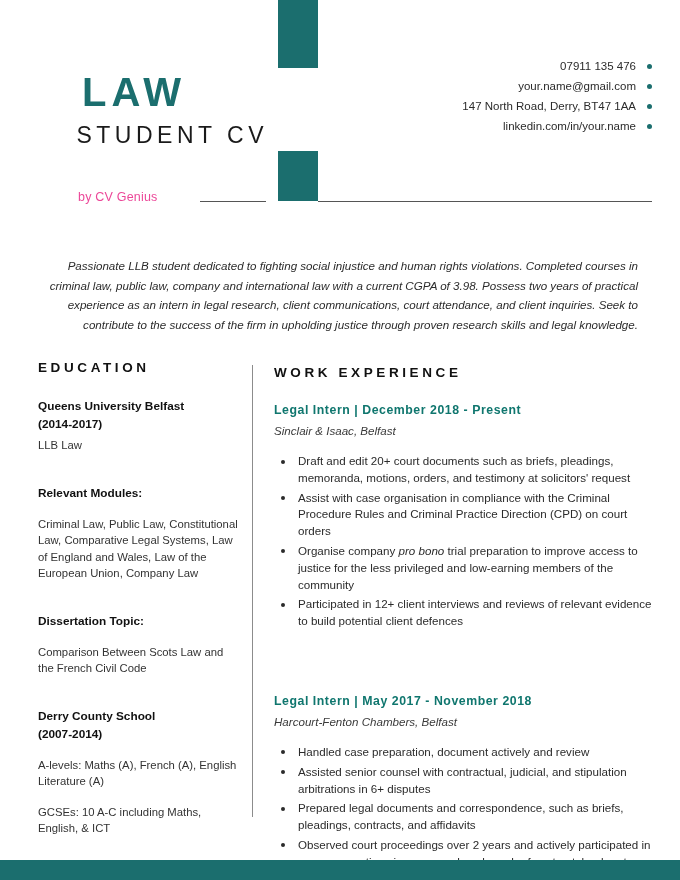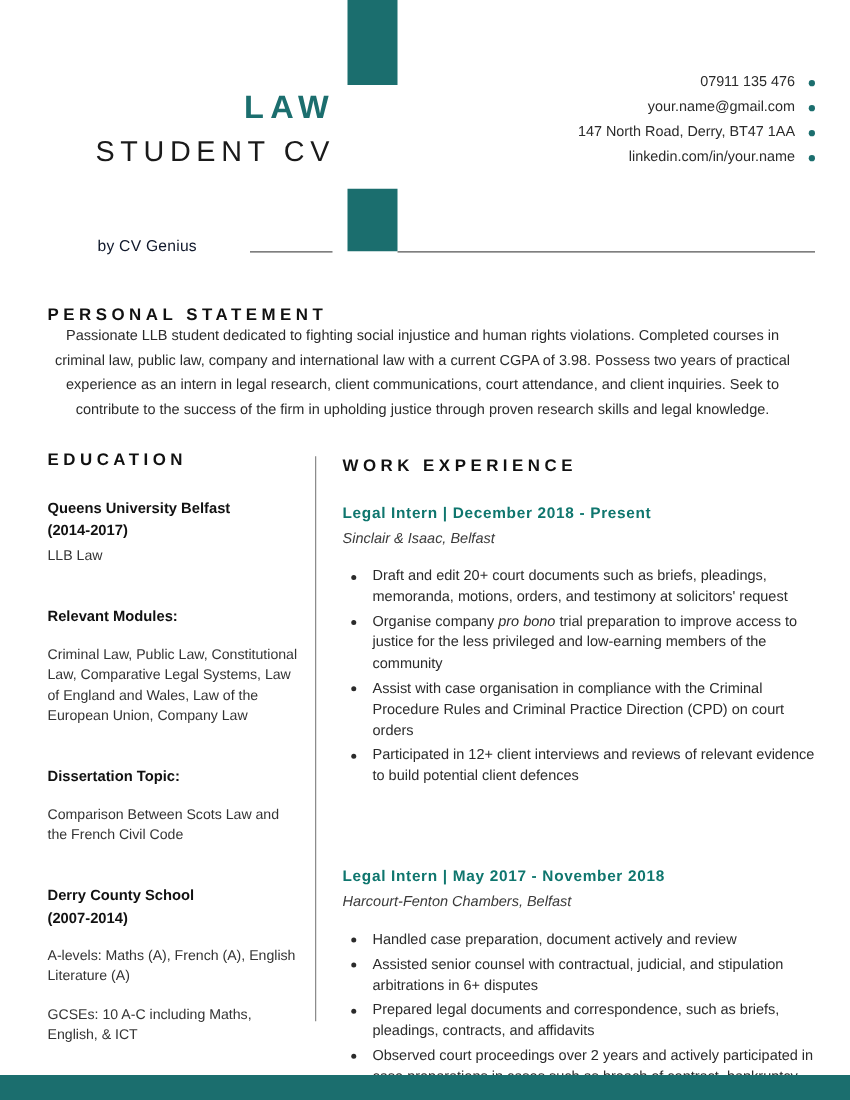--- a/index.html
+++ b/index.html
@@ -46,26 +46,27 @@
 
   .title-block {
     position: absolute;
     left: 0;
     top: 72px;
     width: 272px;
     text-align: right;
   }
 
   .title-law {
-    font-size: 26px;
+    font-size: 40px;
     font-weight: 700;
     letter-spacing: 5px;
     color: #1b6e6e;
     line-height: 1;
     padding-right: 4px;
+    text-align: center;
   }
 
   .title-sub {
     font-size: 23px;
     font-weight: 400;
     letter-spacing: 4.5px;
     color: #1a1a1a;
     line-height: 1;
     margin-top: 12px;
     padding-right: 4px;
@@ -104,21 +105,21 @@
     right: 28px;
     top: 190px;
     height: 22px;
   }
 
   .byline-text {
     position: absolute;
     left: 78px;
     top: 0;
     font-size: 12.5px;
-    color: #0f172a;
+    color: #ec4899;
     letter-spacing: 0.2px;
   }
 
   .byline-rule-left {
     position: absolute;
     left: 200px;
     top: 11px;
     width: 66px;
     height: 1px;
     background: #555;
@@ -144,24 +145,26 @@
 
   
   .statement {
     position: absolute;
     left: 38px;
     top: 244px;
     width: 600px;
   }
 
   .statement-body {
+    margin-top: 12px;
     font-size: 11.6px;
     line-height: 19.5px;
     color: #2b2b2b;
-    text-align: center;
+    text-align: right;
+    font-style: italic;
   }
 
   
   .columns {
     position: absolute;
     left: 0;
     top: 360px;
     width: 680px;
   }
 
@@ -297,21 +300,20 @@
     </ul>
 
     <div class="byline-row">
       <div class="byline-text">by CV Genius</div>
       <div class="byline-rule-left"></div>
       <div class="byline-rule-right"></div>
     </div>
   </div>
 
   <div class="statement">
-    <div class="section-title">PERSONAL STATEMENT</div>
     <div class="statement-body">Passionate LLB student dedicated to fighting social injustice and human rights violations. Completed courses in criminal law, public law, company and international law with a current CGPA of 3.98. Possess two years of practical experience as an intern in legal research, client communications, court attendance, and client inquiries. Seek to contribute to the success of the firm in upholding justice through proven research skills and legal knowledge.</div>
   </div>
 
   <div class="columns">
 
     <div class="col-divider"></div>
 
     <div class="col-left">
       <div class="section-title">EDUCATION</div>
 
@@ -340,22 +342,22 @@
     </div>
 
     <div class="col-right">
       <div class="section-title">WORK EXPERIENCE</div>
 
       <div class="job">
         <div class="job-title">Legal Intern | December 2018 - Present</div>
         <div class="job-company">Sinclair &amp; Isaac, Belfast</div>
         <ul class="bullets">
           <li>Draft and edit 20+ court documents such as briefs, pleadings, memoranda, motions, orders, and testimony at solicitors' request</li>
+          <li>Assist with case organisation in compliance with the Criminal Procedure Rules and Criminal Practice Direction (CPD) on court orders</li>
           <li>Organise company <em>pro bono</em> trial preparation to improve access to justice for the less privileged and low-earning members of the community</li>
-          <li>Assist with case organisation in compliance with the Criminal Procedure Rules and Criminal Practice Direction (CPD) on court orders</li>
           <li>Participated in 12+ client interviews and reviews of relevant evidence to build potential client defences</li>
         </ul>
       </div>
 
       <div class="job second">
         <div class="job-title">Legal Intern | May 2017 - November 2018</div>
         <div class="job-company">Harcourt-Fenton Chambers, Belfast</div>
         <ul class="bullets">
           <li>Handled case preparation, document actively and review</li>
           <li>Assisted senior counsel with contractual, judicial, and stipulation arbitrations in 6+ disputes</li>

